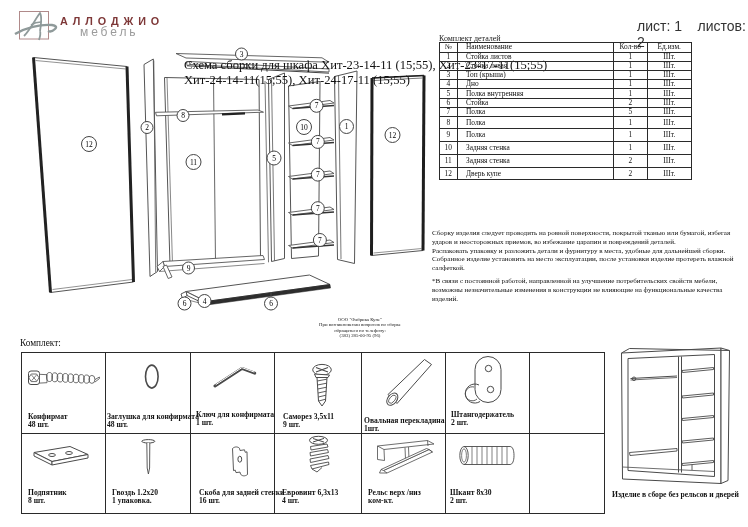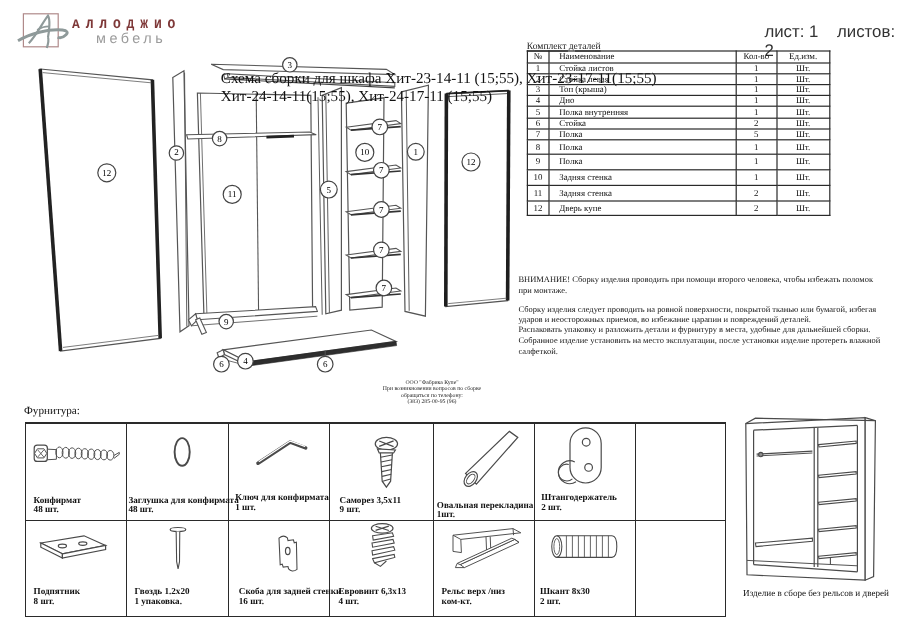--- a/index.html
+++ b/index.html
@@ -1,21 +1,21 @@
 <!DOCTYPE html>
 <html><head>
 <meta charset="utf-8">
 <style>
   html,body{margin:0;padding:0;}
   body{width:748px;height:527px;background:#fff;position:relative;overflow:hidden;
        font-family:"Liberation Serif",serif;}
   #diagram{position:absolute;left:0;top:0;z-index:1;}
   .txt{position:absolute;z-index:3;color:#1a1a1a;}
   
-  #logoname{left:60px;top:14.5px;font-family:Liberation Mono, monospace;font-weight:bold;
+  #logoname{left:60px;top:14.5px;font-family:Liberation Sans, sans-serif;font-weight:bold;
      font-size:10.8px;color:#7e3838;letter-spacing:4.9px;}
   #logoname2{left:80px;top:25px;font-family:"Liberation Sans",sans-serif;font-weight:normal;
      font-size:12px;color:#9b9b9b;letter-spacing:2.9px;}
   #title{left:184px;top:10px;font-size:12.6px;line-height:15.3px;color:#111;margin-top:48px;}
   #sheet{left:637px;top:18px;width:110px;font-family:"Liberation Sans",sans-serif;
      font-size:14px;color:#333;}
   
   #tbl-cap{left:439px;top:33.5px;font-size:8px;text-decoration:underline;}
   #parts{position:absolute;left:438.5px;top:41.5px;z-index:3;border-collapse:collapse;
      table-layout:fixed;font-size:7.4px;color:#111;}
@@ -23,21 +23,21 @@
   #parts td.c{text-align:center;padding:0;}
   #parts td:nth-child(2){padding-left:8px;}
   
   #warn{left:432px;top:229px;width:300px;font-size:7.05px;line-height:8.8px;color:#111;white-space:nowrap;}
   #warn p{margin:0 0 7px 0;}
   
   #fab{left:295px;top:316.5px;width:130px;text-align:center;font-size:4.8px;line-height:5.6px;color:#222;}
   
   #furn-cap{left:20px;top:338px;font-size:9.3px;color:#111;}
   .cellt{position:absolute;z-index:3;font-size:7.6px;line-height:8px;color:#111;font-weight:bold;}
-  #unit-cap{left:612px;top:490px;width:136px;text-align:center;font-size:7.6px;font-weight:normal;color:#111;}
+  #unit-cap{left:612px;top:490px;width:136px;text-align:left;font-size:7.6px;font-weight:bold;color:#111;}
 </style>
 </head>
 <body>
 <div class="txt" id="logoname">АЛЛОДЖИО</div>
 <div class="txt" id="logoname2">мебель</div>
 <div class="txt" id="title">Схема сборки для шкафа Хит-23-14-11 (15;55), Хит-23-17-11(15;55)<br>Хит-24-14-11(15;55), Хит-24-17-11 (15;55)</div>
 <div class="txt" id="sheet">лист: 1&nbsp;&nbsp;&nbsp;&nbsp;листов: 2</div>
 <div class="txt" id="tbl-cap">Комплект деталей</div>
 <table id="parts" cellspacing="0">
  <colgroup>
@@ -121,25 +121,25 @@
       </tr>
  <tr style="height:12.9px">
         <td class="c">12</td>
         <td>Дверь купе</td>
         <td class="c">2</td>
         <td class="c">Шт.</td>
       </tr>
 </tbody>
   </table>
 <div class="txt" id="warn">
-<p>ВНИМАНИЕ! Сборку изделия проводить при помощи второго человека, чтобы избежать поломок<br>при монтаже.</p>
 <p style="margin-bottom:4px">Сборку изделия следует проводить на ровной поверхности, покрытой тканью или бумагой, избегая<br>ударов и неосторожных приемов, во избежание царапин и повреждений деталей.<br>Распаковать упаковку и разложить детали и фурнитуру в места, удобные для дальнейшей сборки.<br>Собранное изделие установить на место эксплуатации, после установки изделие протереть влажной<br>салфеткой.</p>
+<p>*В связи с постоянной работой, направленной на улучшение потребительских свойств мебели,<br>возможны незначительные изменения в конструкции не влияющие на функциональные качества<br>изделий.</p>
 </div>
 <div class="txt" id="fab">ООО "Фабрика Купе"<br>При возникновении вопросов  по сборке<br>обращаться по телефону:<br>(383) 285-00-95 (96)</div>
-<div class="txt" id="furn-cap">Фурнитура:</div>
+<div class="txt" id="furn-cap">Комплект:</div>
 
 <div class="cellt" style="left:28px;top:413px">Конфирмат<br>48 шт.</div>
 <div class="cellt" style="left:107px;top:413px">Заглушка для конфирмата<br>48 шт.</div>
 <div class="cellt" style="left:196px;top:411px">Ключ для конфирмата<br>1 шт.</div>
 <div class="cellt" style="left:283px;top:413px">Саморез 3,5х11<br>9 шт.</div>
 <div class="cellt" style="left:364px;top:417px">Овальная перекладина<br>1шт.</div>
 <div class="cellt" style="left:451px;top:411px">Штангодержатель<br>2 шт.</div>
 <div class="cellt" style="left:28px;top:489px">Подпятник<br>8 шт.</div>
 <div class="cellt" style="left:112px;top:489px">Гвоздь 1.2х20<br>1 упаковка.</div>
 <div class="cellt" style="left:199px;top:489px">Скоба для задней стенки<br>16 шт.</div>

